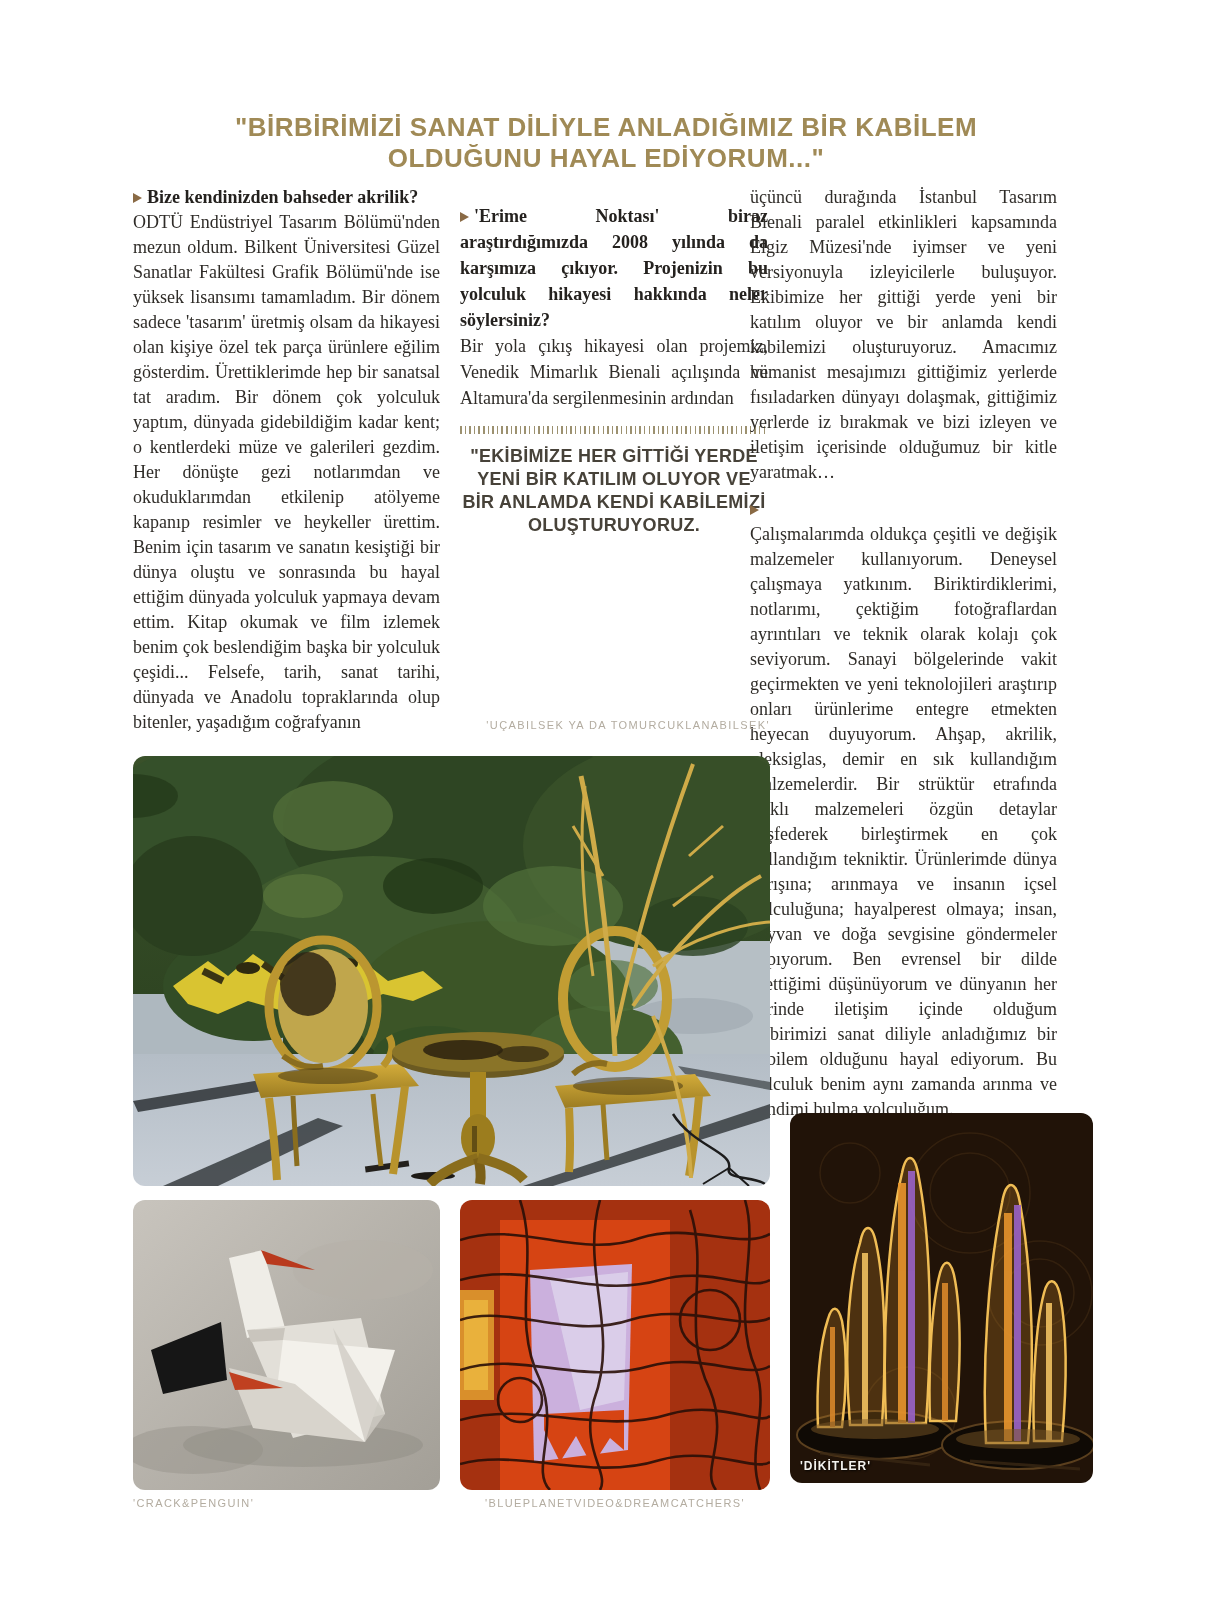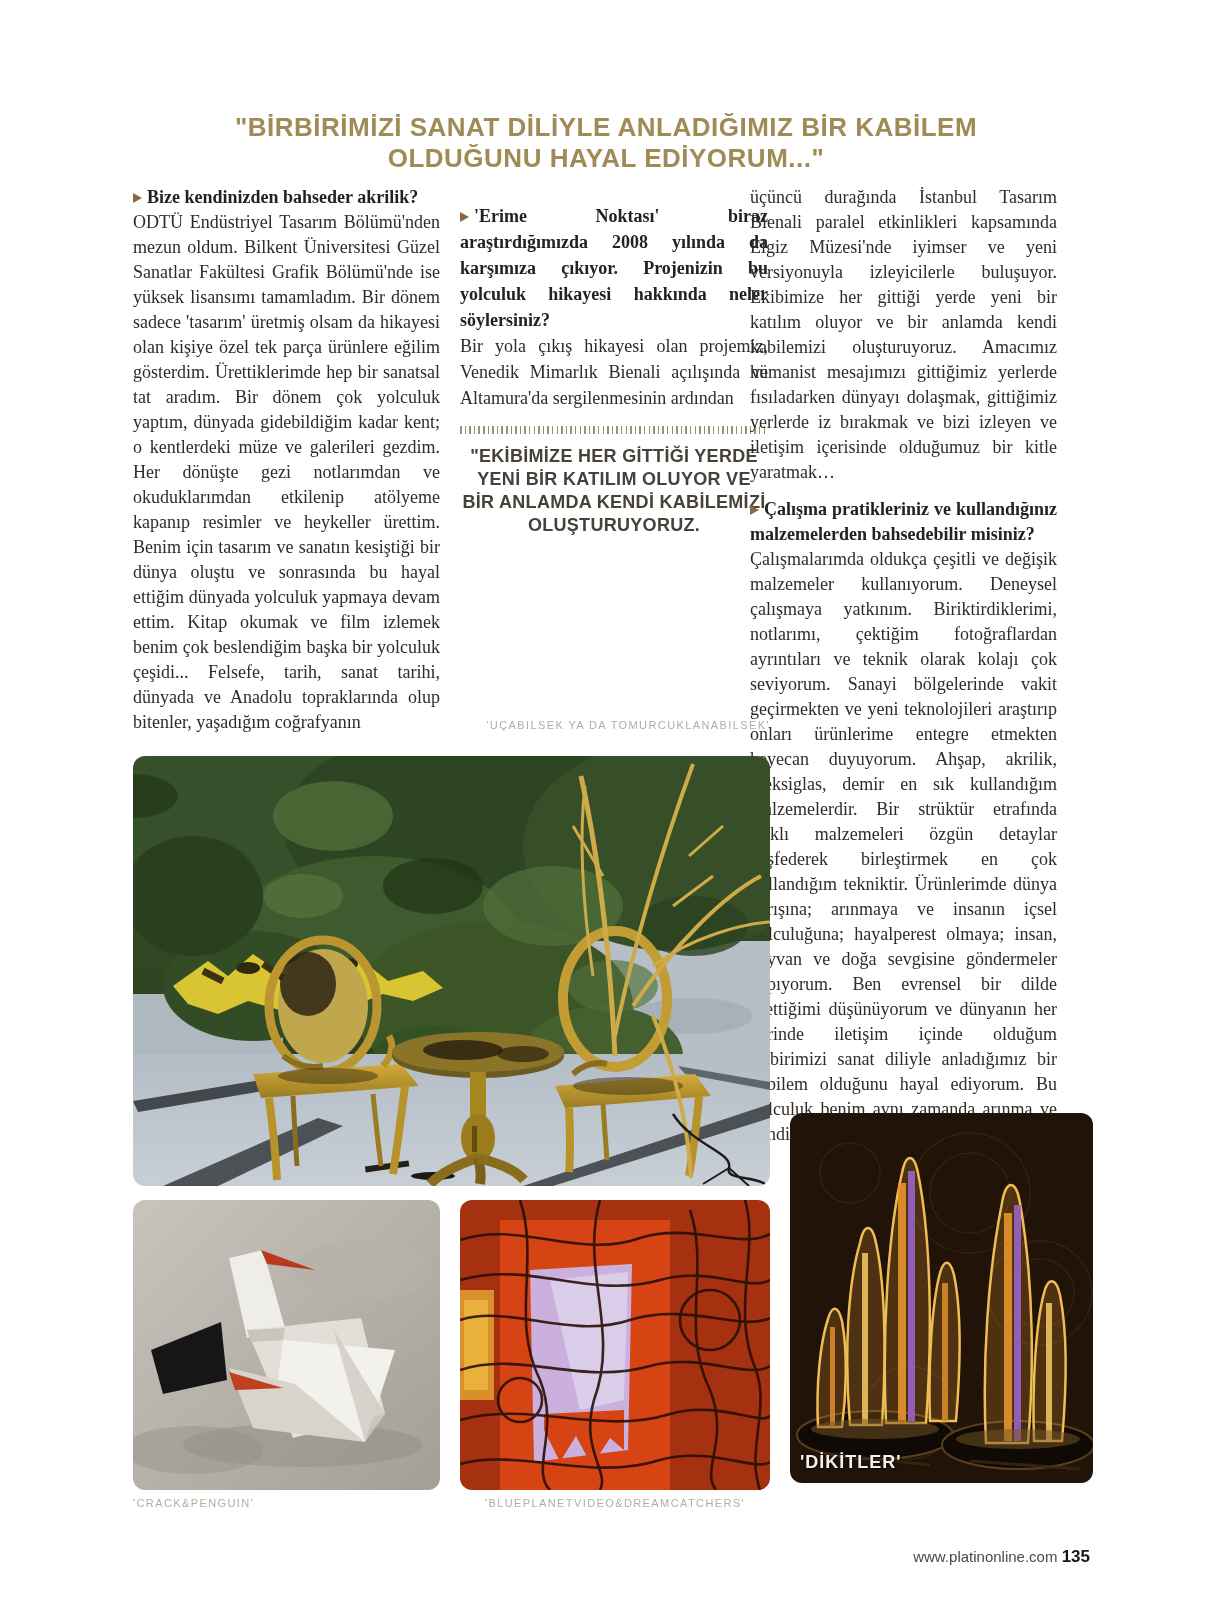--- a/index.html
+++ b/index.html
@@ -30,21 +30,21 @@
   .cap-main{left:133px;width:637px;top:719px;text-align:right;}
   .cap-left{left:133px;width:307px;top:1497px;text-align:left;}
   .cap-mid{left:460px;width:310px;top:1497px;text-align:center;}
   .photo{position:absolute;border-radius:12px;overflow:hidden;}
   .photo svg{display:block;}
   .ph-main{left:133px;top:756px;width:637px;height:430px;}
   .ph-bl{left:133px;top:1200px;width:307px;height:290px;}
   .ph-bm{left:460px;top:1200px;width:310px;height:290px;}
   .ph-br{left:790px;top:1113px;width:303px;height:370px;}
   .br-label{position:absolute;left:10px;bottom:10px;color:#f4f2ee;
-            font-family:"Liberation Sans",sans-serif;font-weight:bold;font-size:18px;
+            font-family:"Liberation Sans",sans-serif;font-weight:bold;font-size:12px;
             letter-spacing:1px;text-shadow:1px 1px 2px rgba(0,0,0,.8);}
   .footer{position:absolute;top:1547px;left:133px;width:957px;text-align:right;
           font-family:"Liberation Sans",sans-serif;font-size:15px;color:#4a4a4a;}
   .footer b{font-size:17px;color:#161616;}
 </style>
 </head>
 <body>
 
 <div class="page">
 
@@ -63,21 +63,21 @@
     <p>Bir yola çıkış hikayesi olan projemiz, Venedik Mimarlık Bienali açılışında ve Altamura'da sergilenmesinin ardından</p>
     <div class="ticks"></div>
     <div class="quote quote-dark">"EKİBİMİZE HER GİTTİĞİ YERDE
 YENİ BİR KATILIM OLUYOR VE
 BİR ANLAMDA KENDİ KABİLEMİZİ
 OLUŞTURUYORUZ.</div>
   </section>
 
   <section class="col col3">
     <p>üçüncü durağında İstanbul Tasarım Bienali paralel etkinlikleri kapsamında Elgiz Müzesi'nde iyimser ve yeni versiyonuyla izleyicilerle buluşuyor. Ekibimize her gittiği yerde yeni bir katılım oluyor ve bir anlamda kendi kabilemizi oluşturuyoruz. Amacımız hümanist mesajımızı gittiğimiz yerlerde fısıladarken dünyayı dolaşmak, gittiğimiz yerlerde iz bırakmak ve bizi izleyen ve iletişim içerisinde olduğumuz bir kitle yaratmak…</p>
-    <div class="q" style="margin-top:12px;"><span class="tri"></span><span>Çalışma pratikleriniz ve kullandığınız malzemelerden bahsedebilir misiniz?</span></div>
+    <div class="q" style="margin-top:12px;"><span class="tri"></span></div>
     <p>Çalışmalarımda oldukça çeşitli ve değişik malzemeler kullanıyorum. Deneysel çalışmaya yatkınım. Biriktirdiklerimi, notlarımı, çektiğim fotoğraflardan ayrıntıları ve teknik olarak kolajı çok seviyorum. Sanayi bölgelerinde vakit geçirmekten ve yeni teknolojileri araştırıp onları ürünlerime entegre etmekten heyecan duyuyorum. Ahşap, akrilik, pleksiglas, demir en sık kullandığım malzemelerdir. Bir strüktür etrafında farklı malzemeleri özgün detaylar keşfederek birleştirmek en çok kullandığım tekniktir. Ürünlerimde dünya barışına; arınmaya ve insanın içsel yolculuğuna; hayalperest olmaya; insan, hayvan ve doğa sevgisine göndermeler yapıyorum. Ben evrensel bir dilde ürettiğimi düşünüyorum ve dünyanın her yerinde iletişim içinde olduğum birbirimizi sanat diliyle anladığımız bir kabilem olduğunu hayal ediyorum. Bu yolculuk benim aynı zamanda arınma ve kendimi bulma yolculuğum.</p>
   </section>
 
   <div class="photo-caption cap-main">'UÇABILSEK YA DA TOMURCUKLANABILSEK'</div>
 
   <figure class="photo ph-main" style="margin:0">
     <svg width="637" height="430" viewBox="0 0 637 430">
       <defs>
         <linearGradient id="gleaf" x1="0" y1="0" x2="0" y2="1">
           <stop offset="0" stop-color="#3a512a"></stop>
@@ -263,18 +263,14 @@
       <ellipse cx="85" cy="316" rx="64" ry="10" fill="#7a5526" opacity=".5"></ellipse>
       <ellipse cx="228" cy="326" rx="62" ry="10" fill="#7a5526" opacity=".5"></ellipse>
       <path d="M30,340 L140,352 M180,348 L290,356" stroke="#3a2815" stroke-width="3" opacity=".8"></path>
     </svg>
     <div class="br-label">'DİKİTLER'</div>
   </figure>
 
   <div class="photo-caption cap-left">'CRACK&amp;PENGUIN'</div>
   <div class="photo-caption cap-mid">'BLUEPLANETVIDEO&amp;DREAMCATCHERS'</div>
 
-  <div class="footer">
-    <span>www.platinonline.com</span>
-    <b>135</b>
-  </div>
 
 </div>
 
 </body></html>

